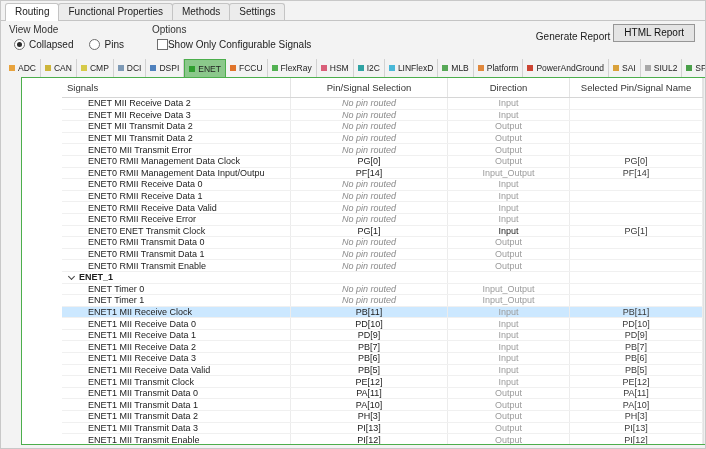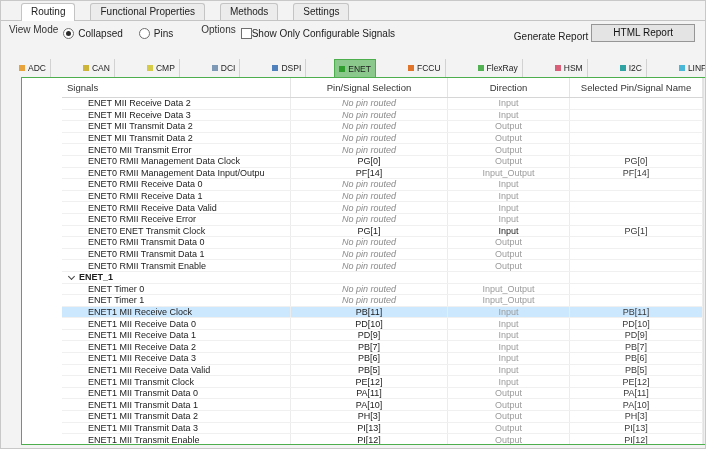--- a/index.html
+++ b/index.html
@@ -23,54 +23,52 @@
   }
   .mtab {
     font-size: 10px; color:#222;
     padding: 2px 9px 3px;
     border: 1px solid #c4c4c4; border-bottom: none;
     background: #ececec;
     margin-right: -1px;
     border-radius: 3px 3px 0 0;
     position: relative; cursor: default;
     white-space: nowrap;
-    margin-left: 16px;
   }
   .mtab.active { background:#fff; z-index: 2; margin-bottom:-1px; padding-bottom:4px; }
 
   
   .toolbar {
     height: 38px; display: flex; align-items: flex-start;
     padding: 3px 8px 0 8px;
     background: var(--window-bg, #f3f3f3);
   }
-  .tgroup { display:flex; flex-direction:row; margin-right: 28px; align-items: flex-end; }
+  .tgroup { display:flex; flex-direction:column; margin-right: 28px; }
   .tgroup-label { font-size: 10px; color:#333; margin-bottom: 4px; }
   .radio-row { display:flex; gap: 16px; align-items:center; padding-left: 5px; }
   .radio { display:flex; align-items:center; gap: 4px; font-size: 10px; color:#222; }
   .radio-dot { width: 11px; height: 11px; border-radius: 50%; border: 1px solid #6e6e6e; background:#fff; position:relative; flex:none; }
   .radio-dot.sel::after { content:""; position:absolute; inset: 2px; border-radius:50%; background:#2b2b2b; }
   .check-row { display:flex; align-items:center; gap:0; padding-left:5px; font-size:10px; color:#222; }
   .checkbox { width: 11px; height: 11px; border: 1px solid #6e6e6e; background:#fff; flex:none; }
   .report { margin-left:auto; display:flex; flex-direction:row; align-items:flex-end; gap: 3px; padding-right: 2px; }
   .report-label { font-size: 10px; color:#222; }
   .btn {
     font-size: 10px; color:#111;
-    padding: 2px 21px 3px;
+    padding: 2px 10px 3px;
     background: #e4e4e4; border: 1px solid #969696;
     cursor: default;
   }
 
   
   .pstrip {
     display:flex; align-items:stretch;
     height: 18px; overflow:hidden;
     background: var(--window-bg, #f3f3f3);
-    padding-left: 14px;
-    gap: 28px;
+    padding-left: 4px;
   }
   .ptab {
     display:flex; align-items:center; gap: 3px;
     padding: 0 4px; font-size: 8.5px; color:#222;
     border-right: 1px solid #d2d2d2;
     white-space: nowrap; cursor: default;
   }
   .ptab.selected {
     background: var(--enet-tab-bg, #8bc88b);
     border: 1px solid var(--accent-green, #4cae4c);

